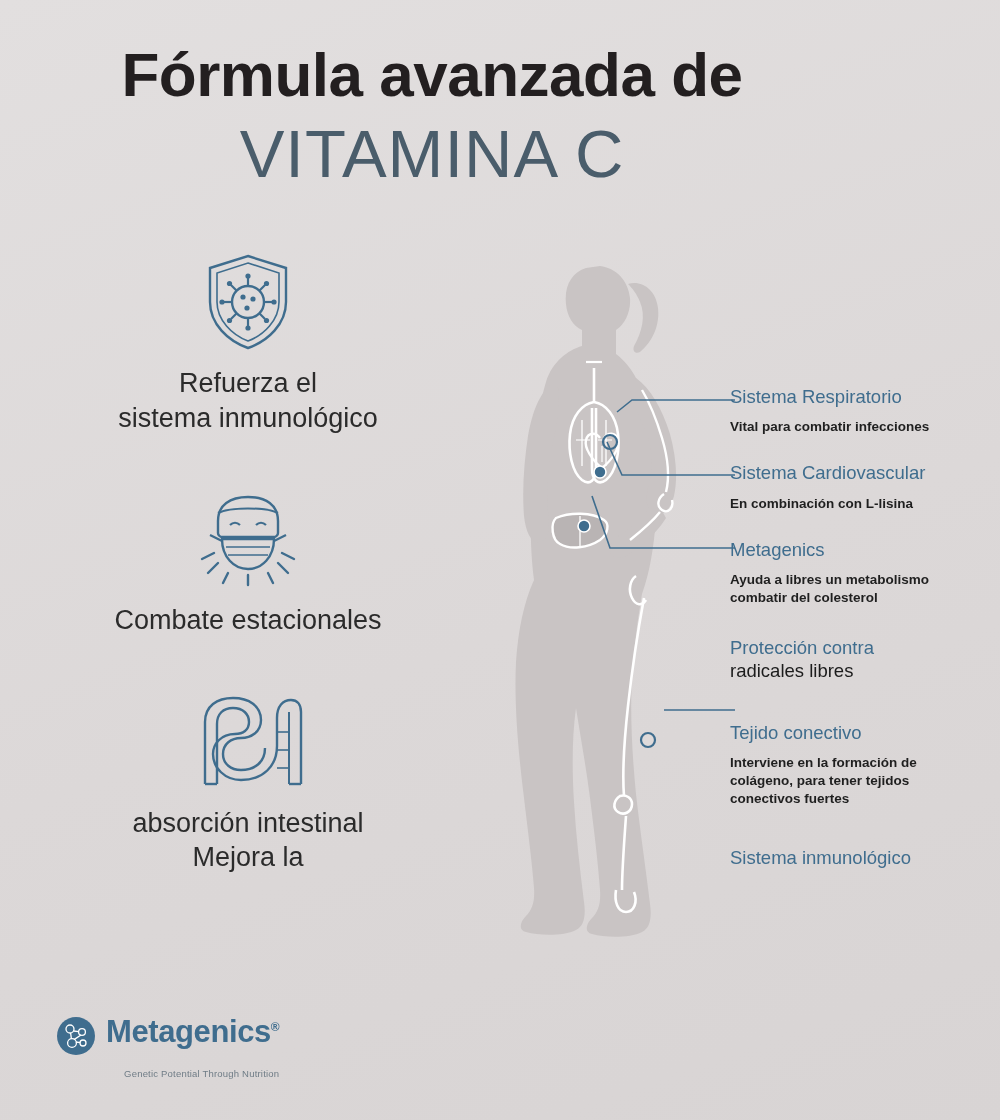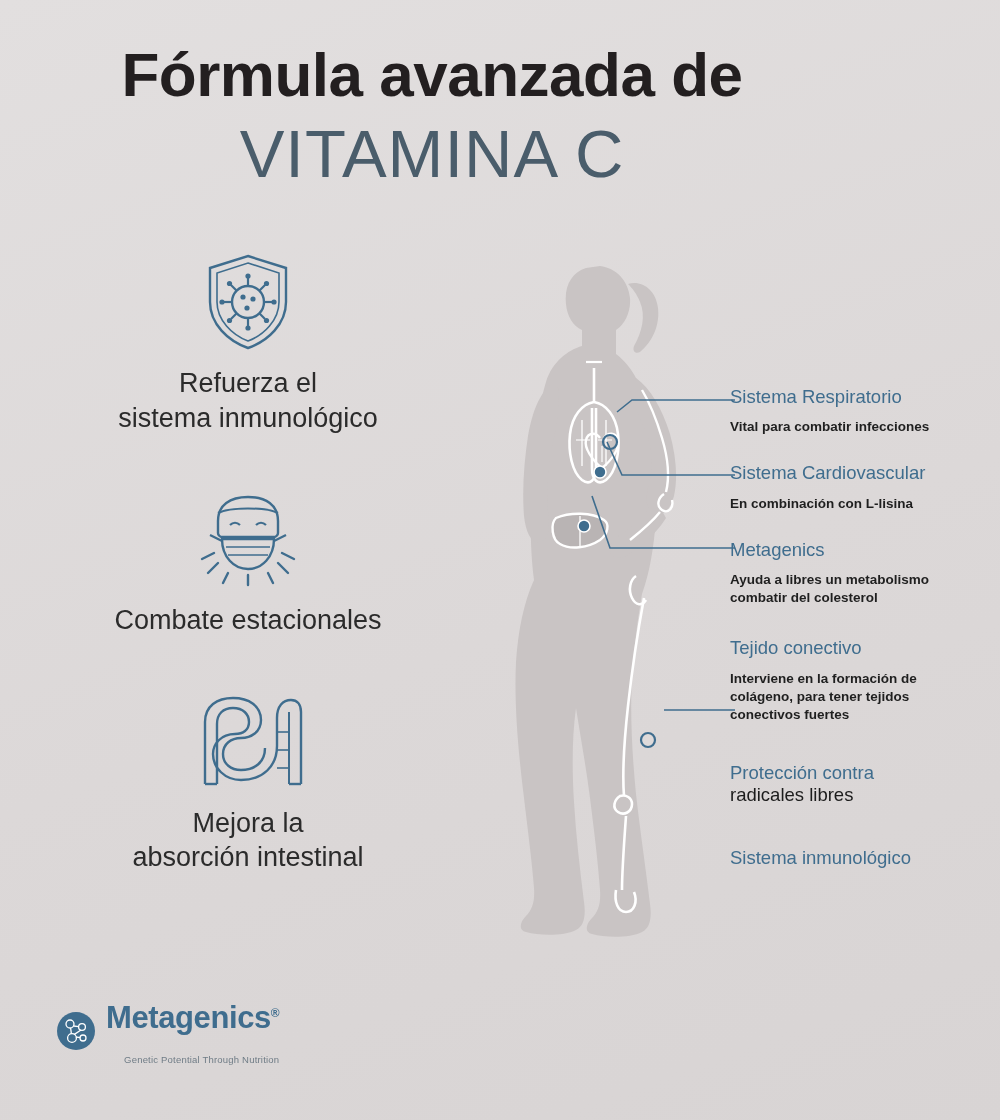--- a/index.html
+++ b/index.html
@@ -115,23 +115,23 @@
     left: 560px;
     top: 380px;
     width: 200px;
     height: 400px;
   }
 
   
   .logo {
     position: absolute;
     left: 56px;
-    bottom: 56px;
+    bottom: 42px;
     display: flex;
-    align-items: center;
+    align-items: flex-start;
   }
   .logo-mark { margin-right: 10px; }
   .logo-text-wrap { line-height: 1; }
   .logo-name {
     font-size: 31px;
     font-weight: bold;
     color: #3f6d8e;
     letter-spacing: -0.4px;
   }
   .logo-name sup {
@@ -232,22 +232,22 @@
           <path d="M102 8 C108 8 112 12 112 20 L112 92"></path>
           <path d="M100 20 L100 92" stroke-width="2"></path>
           <path d="M88 40 C92 40 96 40 100 40" stroke-width="1.6"></path>
           <path d="M88 58 C92 58 96 58 100 58" stroke-width="1.6"></path>
           <path d="M88 76 C92 76 96 76 100 76" stroke-width="1.6"></path>
           <path d="M16 92 L28 92" stroke-width="2.4"></path>
           <path d="M100 92 L112 92" stroke-width="2.4"></path>
         </svg>
       </div>
       <div class="feature-label">
+        <div>absorción intestinal</div>
         <div>Mejora la</div>
-        <div>absorción intestinal</div>
       </div>
     </div>
 
   </div>
 
   <div class="body-art">
     <svg width="280" height="700" viewBox="0 0 280 700" fill="none">
 
       <g fill="#c9c4c4">
 
@@ -343,33 +343,33 @@
     </div>
 
     <div class="callout co-metabolismo">
       <div class="callout-title">Metagenics</div>
       <div class="callout-desc">
         <div>Ayuda a libres un metabolismo</div>
         <div>combatir del colesterol</div>
       </div>
     </div>
 
+    <div class="callout co-radicales">
+      <div class="callout-title">Protección contra</div>
+      <div class="callout-title">
+        <span class="strong-dark">radicales libres</span>
+      </div>
+    </div>
+
     <div class="callout co-tejido">
       <div class="callout-title">Tejido conectivo</div>
       <div class="callout-desc">
         <div>Interviene en la formación de</div>
         <div>colágeno, para tener tejidos</div>
         <div>conectivos fuertes</div>
-      </div>
-    </div>
-
-    <div class="callout co-radicales">
-      <div class="callout-title">Protección contra</div>
-      <div class="callout-title">
-        <span class="strong-dark">radicales libres</span>
       </div>
     </div>
 
     <div class="callout co-inmunologico">
       <div class="callout-title">Sistema inmunológico</div>
     </div>
 
   </div>
 
   <div class="logo">

